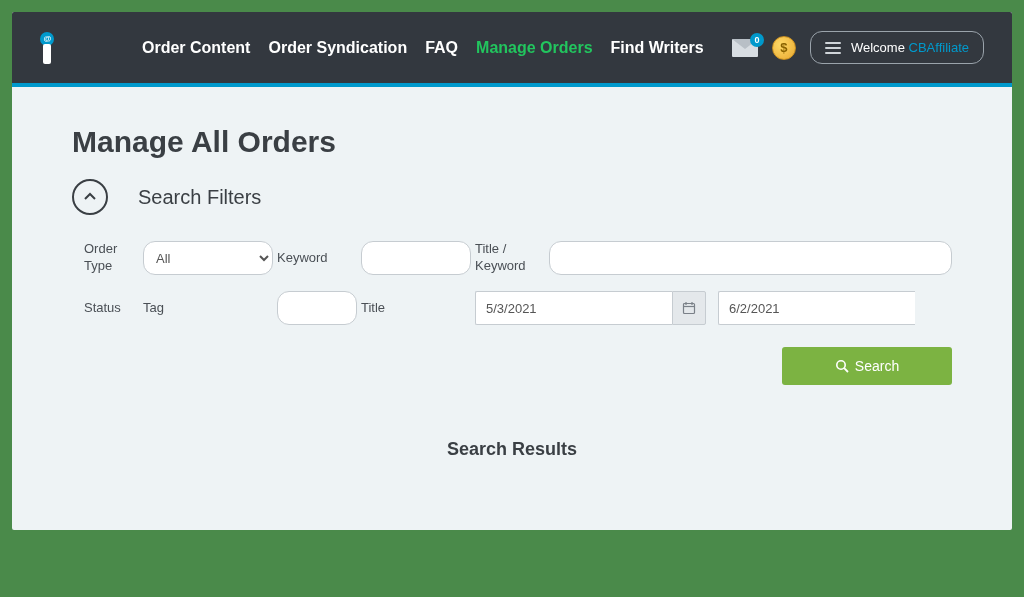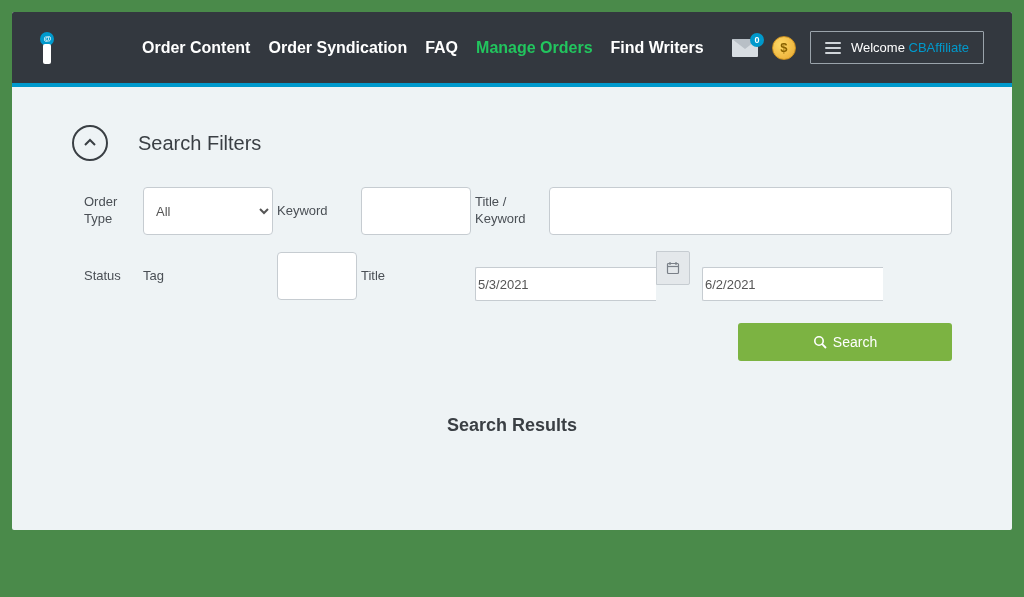--- a/index.html
+++ b/index.html
@@ -130,21 +130,21 @@
       align-items: center;
       justify-content: center;
       color: #8a6200;
       font-weight: 900;
       font-size: 13px;
       cursor: pointer;
       border: 1px solid #c98f20;
     }
     .welcome-box {
       border: 1.5px solid #9aa3ab;
-      border-radius: 1px;
+      border-radius: 12px;
       padding: 8px 14px;
       display: flex;
       align-items: center;
       gap: 10px;
       cursor: pointer;
     }
     .hamburger {
       display: flex;
       flex-direction: column;
       gap: 3px;
@@ -201,52 +201,51 @@
       margin-left: 12px;
     }
     .filter-label {
       font-size: 13px;
       color: #4a4f55;
       line-height: 1.3;
     }
     .filter-input, .filter-select {
       border: 1px solid #c6ccd1;
       background: #fff;
-      height: 48px;
+      height: 34px;
       padding: 4px 8px;
       font-size: 13px;
       color: #555;
-      border-radius: 4px;
+      border-radius: 12px;
       width: 100%;
     }
     .filter-select {
       cursor: pointer;
     }
     .wide-input {
       width: 100%;
     }
     .date-row {
       display: flex;
       gap: 12px;
     }
     .date-group {
       display: flex;
       flex: 1;
     }
     .date-input {
       border: 1px solid #c6ccd1;
       background: #fff;
       height: 34px;
-      padding: 4px 2px;
+      padding: 4px 10px;
       font-size: 13px;
       color: #555;
       flex: 1;
       border-radius: 2px 0 0 2px;
       border-right: none;
-      margin-top: 16px;
     }
     .date-addon {
       width: 34px;
       height: 34px;
       background: #e4e8eb;
       border: 1px solid #c6ccd1;
       display: flex;
       align-items: center;
       justify-content: center;
       border-radius: 0 2px 2px 0;
@@ -256,21 +255,21 @@
       margin-top: 22px;
       display: flex;
       justify-content: flex-end;
       margin-right: 0;
     }
     .search-btn {
       background: #7cb342;
       color: #fff;
       border: none;
       height: 38px;
-      width: 214px;
+      width: 170px;
       font-size: 14px;
       border-radius: 3px;
       cursor: pointer;
       display: flex;
       align-items: center;
       justify-content: center;
       gap: 6px;
     }
     .results-row {
       margin-top: 54px;
@@ -342,20 +341,21 @@
             <span></span>
         </div>
         <span class="welcome-text">
           <span>Welcome </span><span class="welcome-user">CBAffiliate</span>
         </span>
       </div>
     </div>
   </div>
 
   <div class="content">
+    <h1 class="page-title">Manage All Orders</h1>
 
     <div class="filters-header">
       <div class="collapse-btn">
         <svg width="14" height="14" viewBox="0 0 14 14">
           <polyline points="2,9 7,4 12,9" fill="none" stroke="#3a3f44" stroke-width="2"></polyline>
         </svg>
       </div>
       <div class="filters-title">Search Filters</div>
     </div>
 

